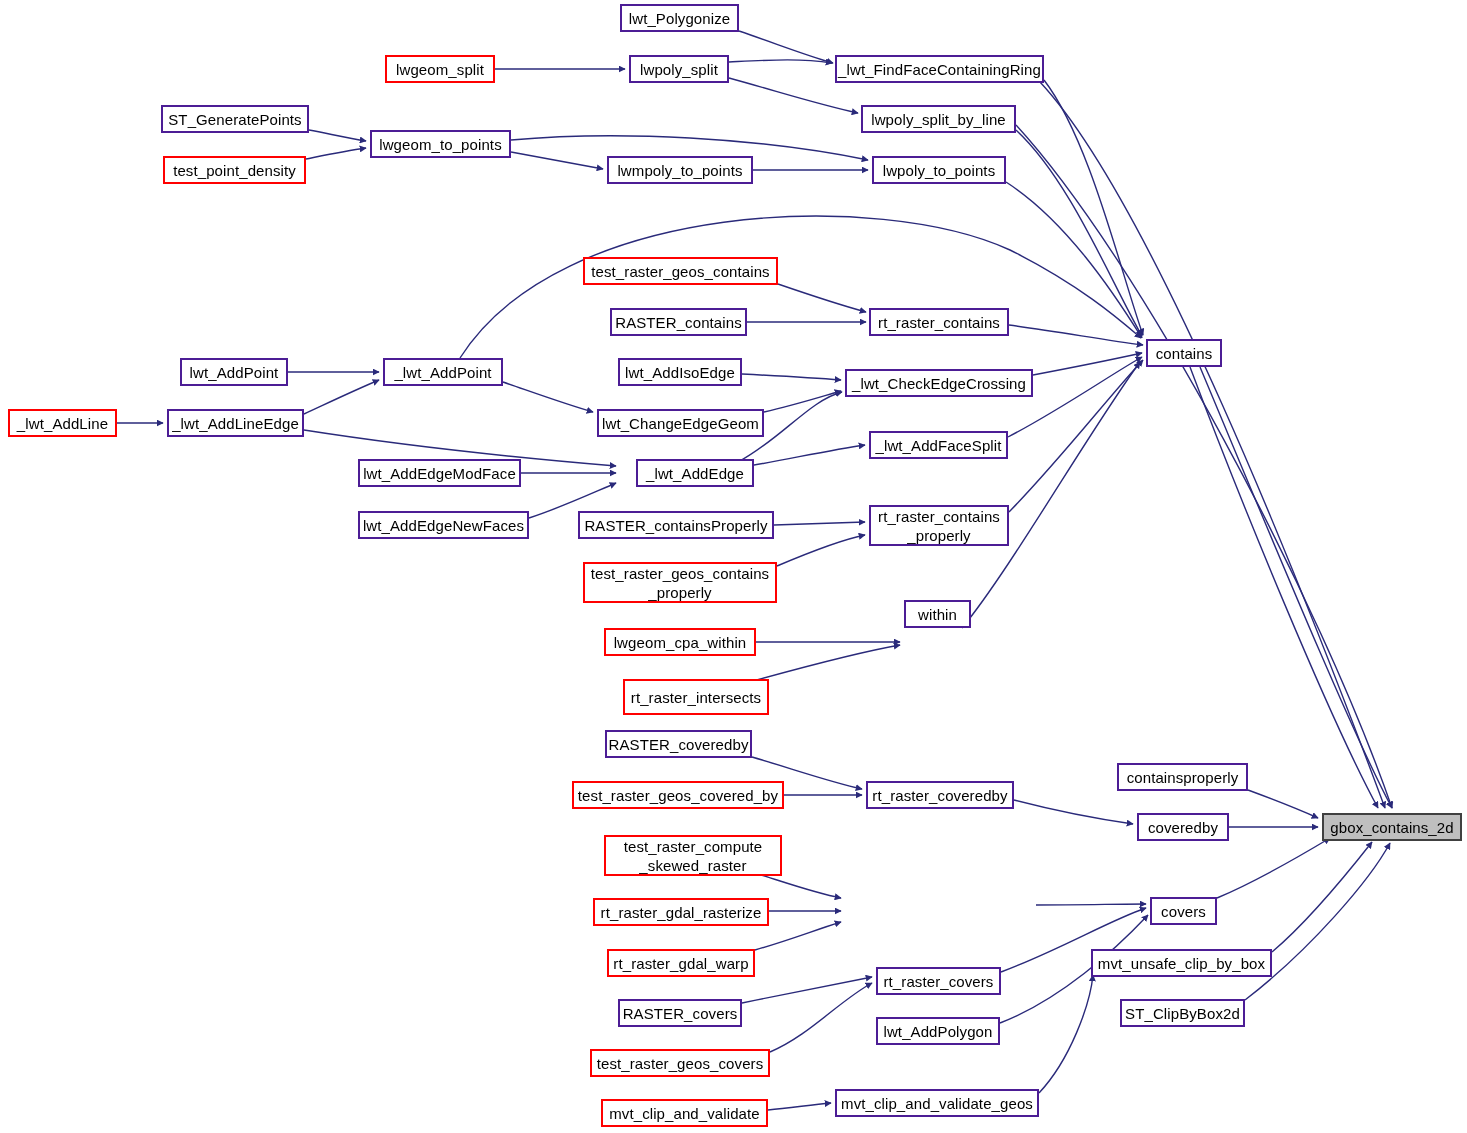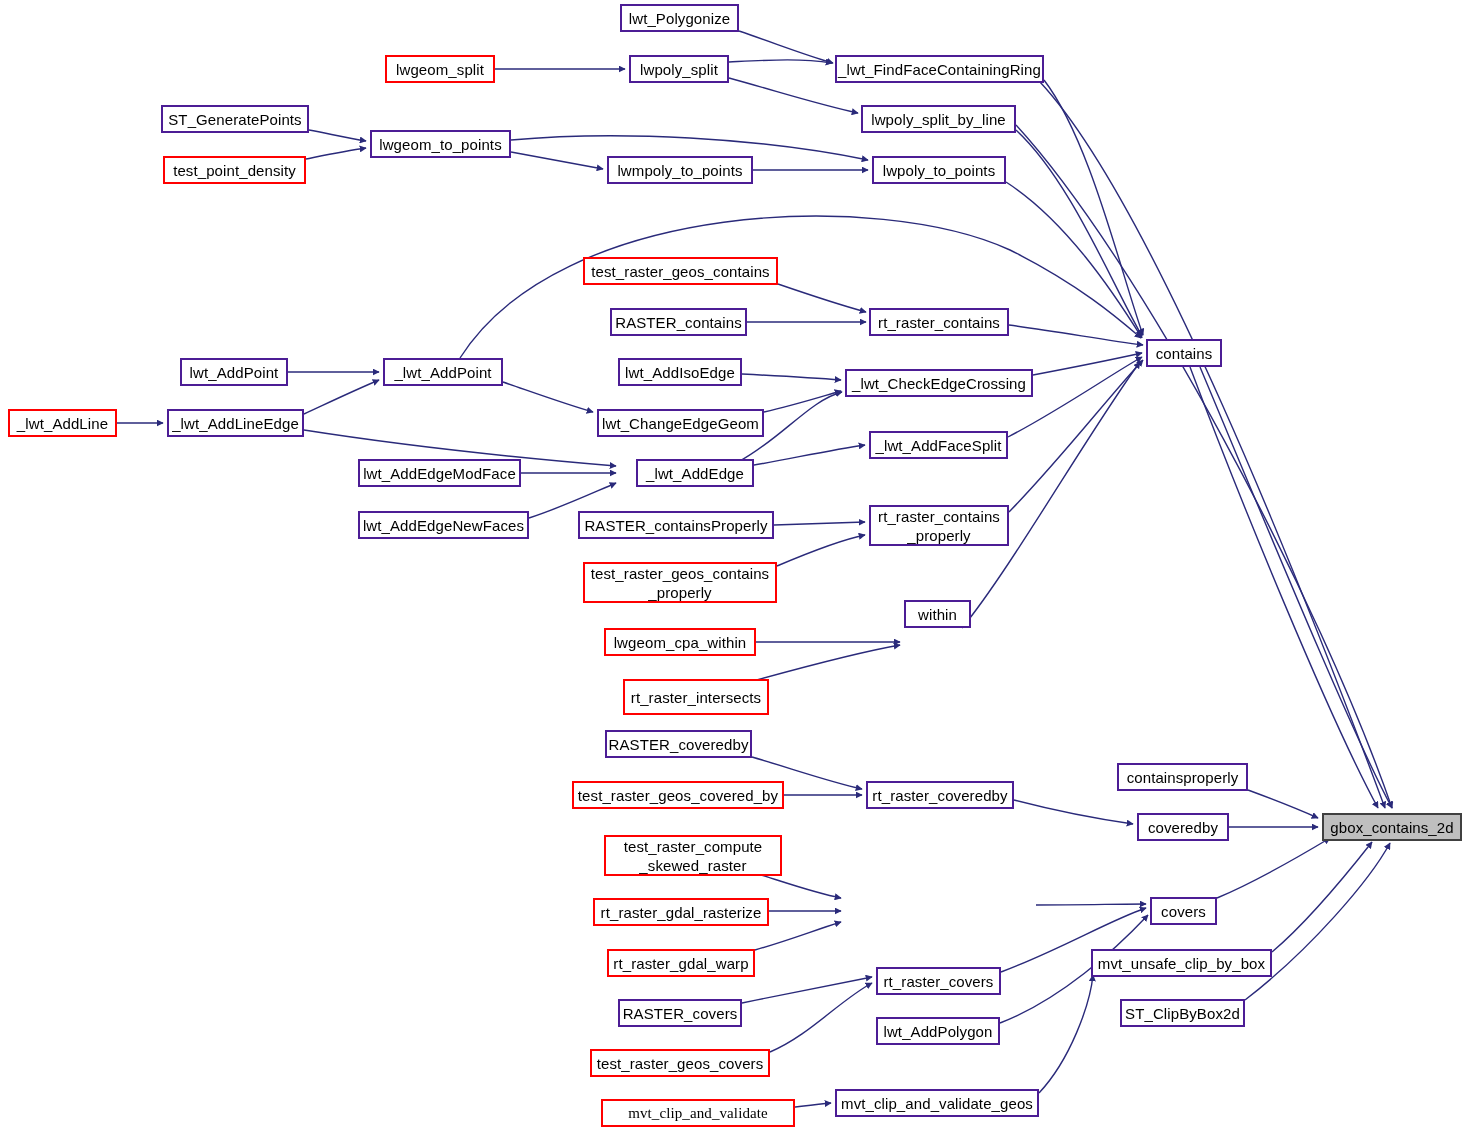--- a/index.html
+++ b/index.html
@@ -168,16 +168,16 @@
 _skewed_raster</div>
       <div class="node red" style="left: 593px; top: 898px; width: 176px; height: 28px;">rt_raster_gdal_rasterize</div>
       <div class="node" style="left: 1150px; top: 897px; width: 67px; height: 28px;">covers</div>
       <div class="node" style="left: 1091px; top: 949px; width: 181px; height: 28px;">mvt_unsafe_clip_by_box</div>
       <div class="node red" style="left: 607px; top: 949px; width: 148px; height: 28px;">rt_raster_gdal_warp</div>
       <div class="node" style="left: 876px; top: 967px; width: 125px; height: 28px;">rt_raster_covers</div>
       <div class="node" style="left: 618px; top: 999px; width: 124px; height: 28px;">RASTER_covers</div>
       <div class="node" style="left: 1120px; top: 999px; width: 125px; height: 28px;">ST_ClipByBox2d</div>
       <div class="node" style="left: 876px; top: 1017px; width: 124px; height: 28px;">lwt_AddPolygon</div>
       <div class="node red" style="left: 590px; top: 1049px; width: 180px; height: 28px;">test_raster_geos_covers</div>
-      <div class="node red" style="left: 601px; top: 1099px; width: 194px; height: 28px; font-family: Liberation Serif, serif;">mvt_clip_and_validate</div>
+      <div class="node red" style="left: 601px; top: 1099px; width: 167px; height: 28px;">mvt_clip_and_validate</div>
       <div class="node" style="left: 835px; top: 1089px; width: 204px; height: 28px;">mvt_clip_and_validate_geos</div>
     </div>
 </div>
 
 </body></html>

